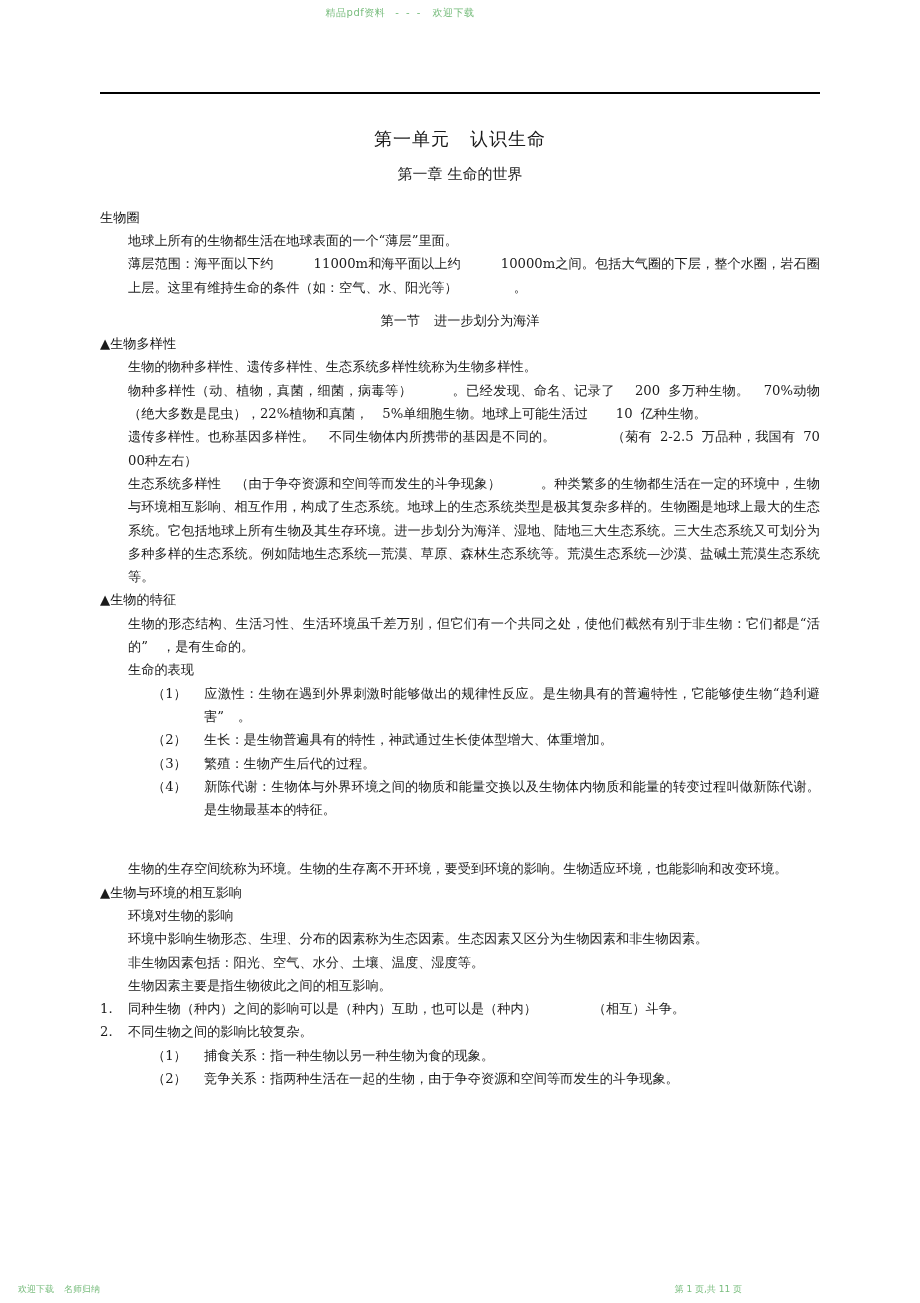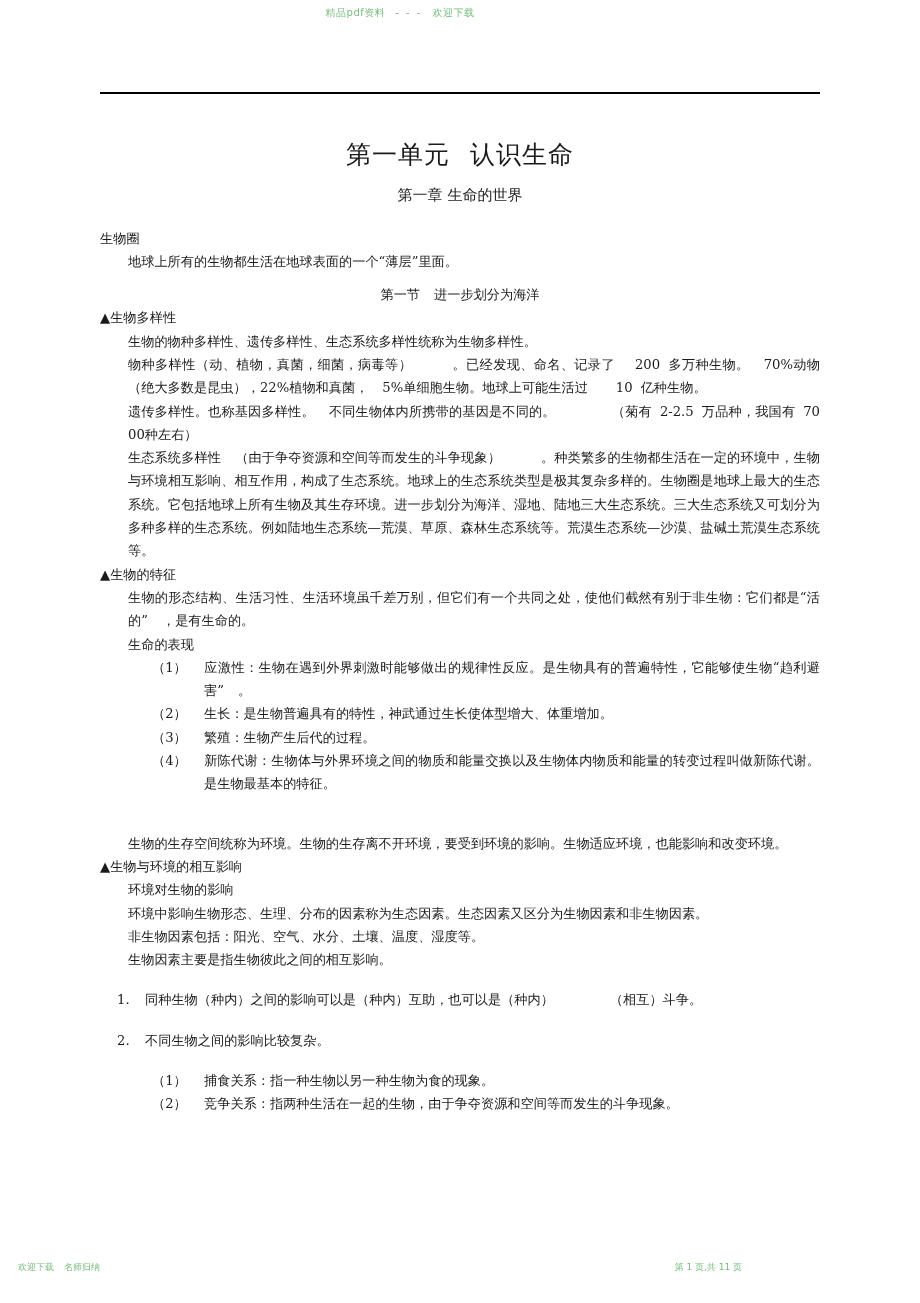--- a/index.html
+++ b/index.html
@@ -34,21 +34,21 @@
     letter-spacing: 0.5px;
     color: #79bd7e;
     white-space: nowrap;
     user-select: none;
   }
   .wm-header .wm-dash { letter-spacing: 2px; }
 
   
   .wm-footer {
     position: absolute;
-    bottom: 28px;
+    bottom: 6px;
     left: 0;
     width: 756px;
     height: 14px;
     font-family: "DejaVu Sans", "Liberation Sans", sans-serif;
     font-size: 9px;
     color: #79bd7e;
     user-select: none;
   }
   .wm-footer-left {
     position: absolute;
@@ -74,23 +74,23 @@
   .rule {
     border: 0;
     border-top: 2px solid #000000;
     margin: 0 0 0 0;
     width: 720px;
     height: 0;
   }
 
   .title-unit {
     text-align: center;
-    font-size: 25px;
+    font-size: 18px;
     line-height: 1.4;
-    margin-top: 43px;
+    margin-top: 32px;
     letter-spacing: 1px;
     font-family: "DejaVu Serif", "Liberation Serif", serif;
   }
   .title-unit .sp { display: inline-block; width: 20px; }
 
   .title-chapter {
     text-align: center;
     font-size: 15px;
     line-height: 1.5;
     margin-top: 12px;
@@ -138,21 +138,21 @@
   }
   .nlist > li .num .inner { margin-left: 26px; }
 
   
   .alist { margin: 0; padding: 0; list-style: none; }
   .alist > li {
     font-size: 13.2px;
     line-height: 23.3px;
     padding-left: 28px;
     text-indent: -28px;
-    margin: 17px;
+    margin: 0;
     text-align: justify;
     word-break: break-all;
   }
   .alist > li .anum {
     display: inline-block;
     width: 28px;
     text-indent: 0;
   }
   .wsp { display: inline-block; }
   .w8  { width: 8px;  }
@@ -186,20 +186,23 @@
     <div class="gap-md"></div>
 
     <p class="t ind0">
       <span>生物圈</span>
     </p>
 
     <p class="t ind1">
       <span>地球上所有的生物都生活在地球表面的一个“薄层”里面。</span>
     </p>
 
+    <p class="t ind1">
+      <span>薄层范围：海平面以下约</span><span class="wsp w40"></span><span>11000m</span><span>和海平面以上约</span><span class="wsp w40"></span><span>10000m</span><span>之间。包括大气圈的下层，整个水圈，岩石圈上层。这里有维持生命的条件（如：空气、水、阳光等）</span><span class="wsp w56"></span><span>。</span>
+    </p>
 
     <div class="gap-sm"></div>
 
     <p class="section-head">
       <span>第一节</span><span class="sp"></span><span>进一步划分为海洋</span>
     </p>
 
     <p class="t ind0">
       <span>▲生物多样性</span>
     </p>

